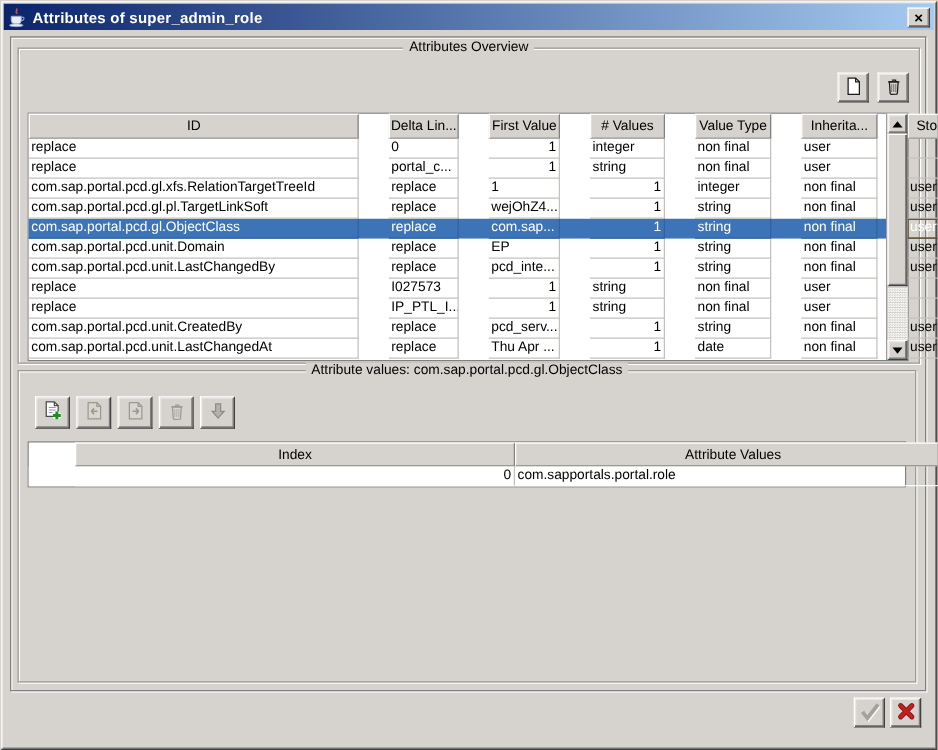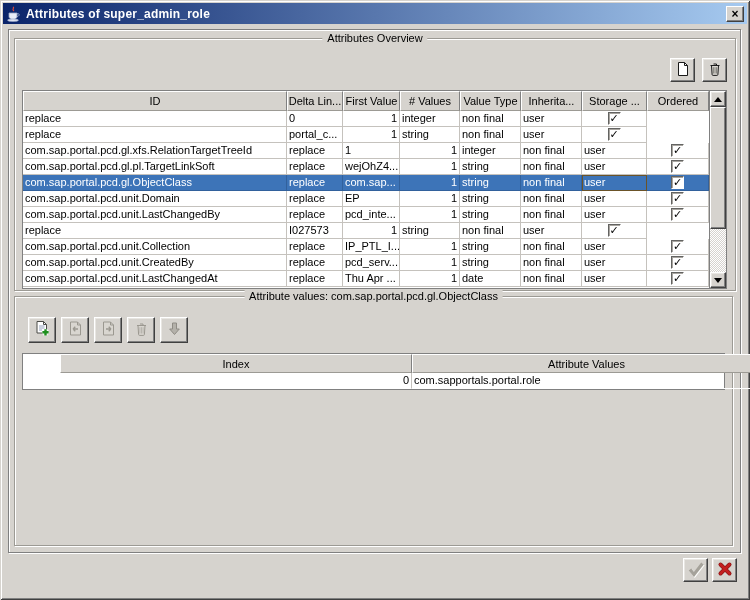--- a/index.html
+++ b/index.html
@@ -59,20 +59,21 @@
   .gb2-toolbar .btn3d { width:28px; height:26px; }
   
   .table1 {
     position:absolute; left:7px; top:51px; width:705px; height:199px;
     border:1px solid #808080; background:#fff; display:flex;
   }
   .t1-main { width:686px; }
   .t1-header, .t1-row {
     display:grid;
     grid-template-columns:264px 56px 57px 60px 61px 61px 65px 62px;
+    gap:24px;
   }
   .t1-header { height:20px; }
   .hc {
     background:#d6d3ce; border:1px solid; border-color:#fff #808080 #9c9a94 #fff;
     display:flex; align-items:center; justify-content:center;
     white-space:nowrap; overflow:hidden; height:20px;
   }
   .t1-row { height:16px; background:#fff; }
   .c {
     border-right:1px solid #c5c2bd; border-bottom:1px solid #c5c2bd;
@@ -288,21 +289,20 @@
               <div class="c">non final</div>
               <div class="c stor">user</div>
               <div class="c ord">
                   <span class="cb">
                     <span class="ck">✓</span>
                   </span>
                 </div>
             </div>
 
             <div class="t1-row">
-              <div class="c">com.sap.portal.pcd.unit.Collection</div>
               <div class="c">replace</div>
               <div class="c">IP_PTL_I...</div>
               <div class="c num">1</div>
               <div class="c">string</div>
               <div class="c">non final</div>
               <div class="c stor">user</div>
               <div class="c ord">
                   <span class="cb">
                     <span class="ck">✓</span>
                   </span>

